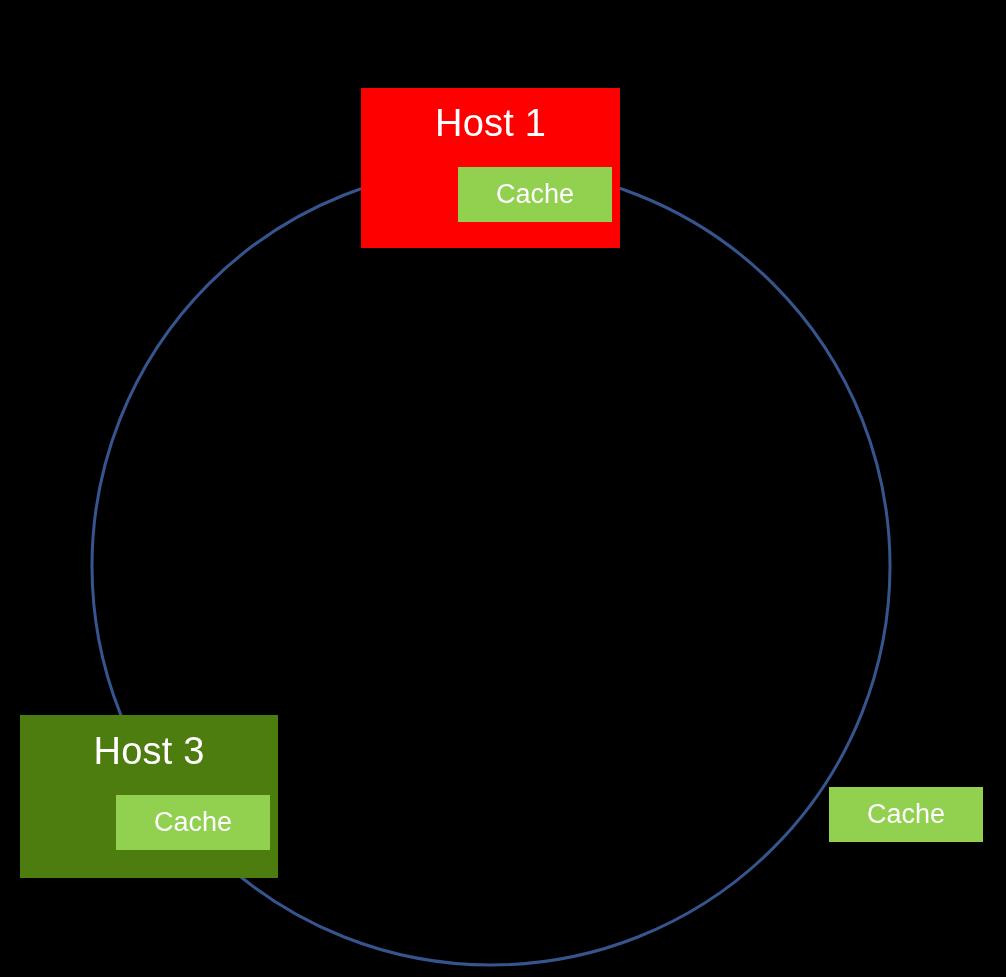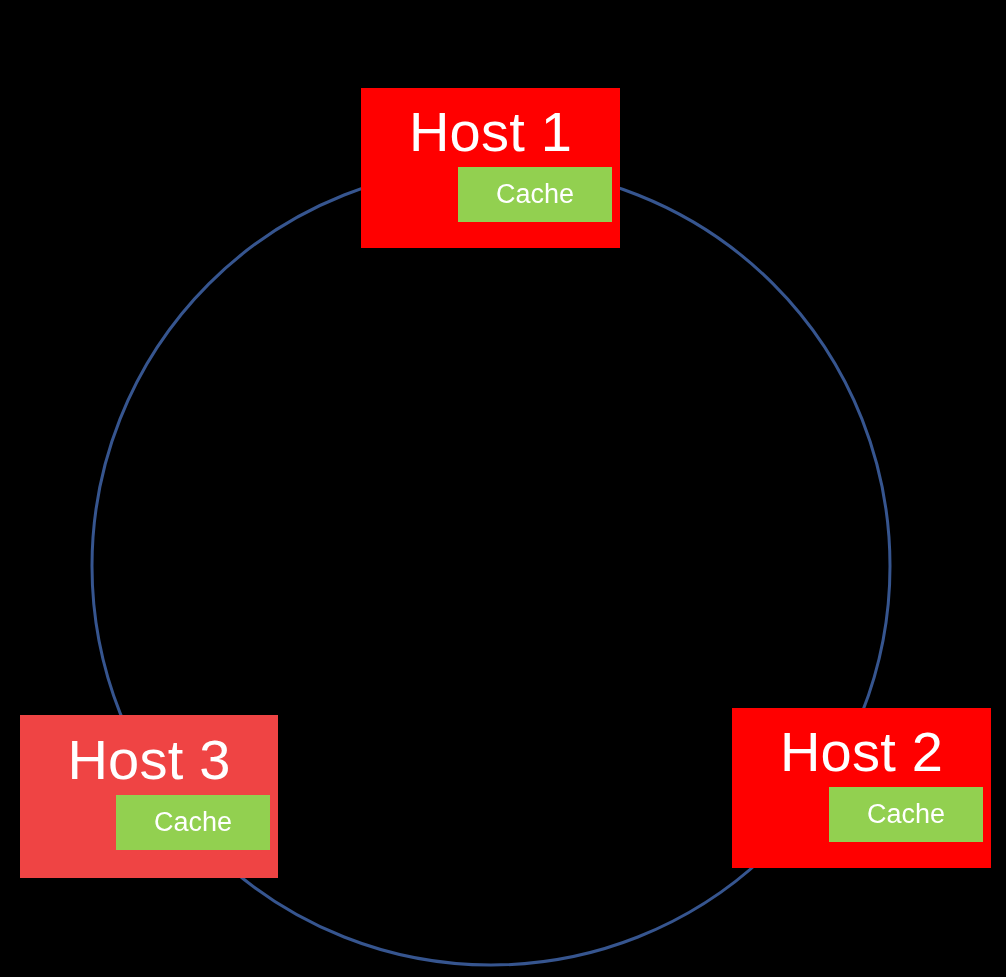--- a/index.html
+++ b/index.html
@@ -31,21 +31,21 @@
     box-sizing: border-box;
     display: flex;
     flex-direction: column;
     align-items: center;
     justify-content: flex-start;
   }
   .host-title {
     color: #FFFFFF;
     font-family: "Liberation Sans", sans-serif;
     font-weight: 400;
-    font-size: 56px;
+    font-size: 38px;
     line-height: 1.0;
     letter-spacing: 0.2px;
     white-space: nowrap;
   }
   .cache-box {
     position: absolute;
     box-sizing: border-box;
     display: flex;
     align-items: center;
     justify-content: center;
@@ -95,21 +95,21 @@
     height: 55px;
     background: #92D050;
     z-index: 6;
   }
   
   #host-3 {
     left: 20px;
     top: 715px;
     width: 258px;
     height: 163px;
-    background: #ef4444;
+    background: #4d7c0f;
     z-index: 5;
   }
   #host-3 .host-title { margin-top: 17px; }
   #host-3-cache {
     left: 72px;
     top: 795px;
     width: 154px;
     height: 55px;
     background: #92D050;
     z-index: 6;
@@ -124,23 +124,20 @@
     <circle id="ring-circle" cx="491" cy="566" r="399" fill="none" stroke="#36558F" stroke-width="3"></circle>
   </svg>
 
   <div class="host-node" id="host-1">
     <div class="host-title">Host 1</div>
   </div>
   <div class="cache-box" id="host-1-cache">
     <span class="cache-label">Cache</span>
   </div>
 
-  <div class="host-node" id="host-2">
-    <div class="host-title">Host 2</div>
-  </div>
   <div class="cache-box" id="host-2-cache">
     <span class="cache-label">Cache</span>
   </div>
 
   <div class="host-node" id="host-3">
     <div class="host-title">Host 3</div>
   </div>
   <div class="cache-box" id="host-3-cache">
     <span class="cache-label">Cache</span>
   </div>

